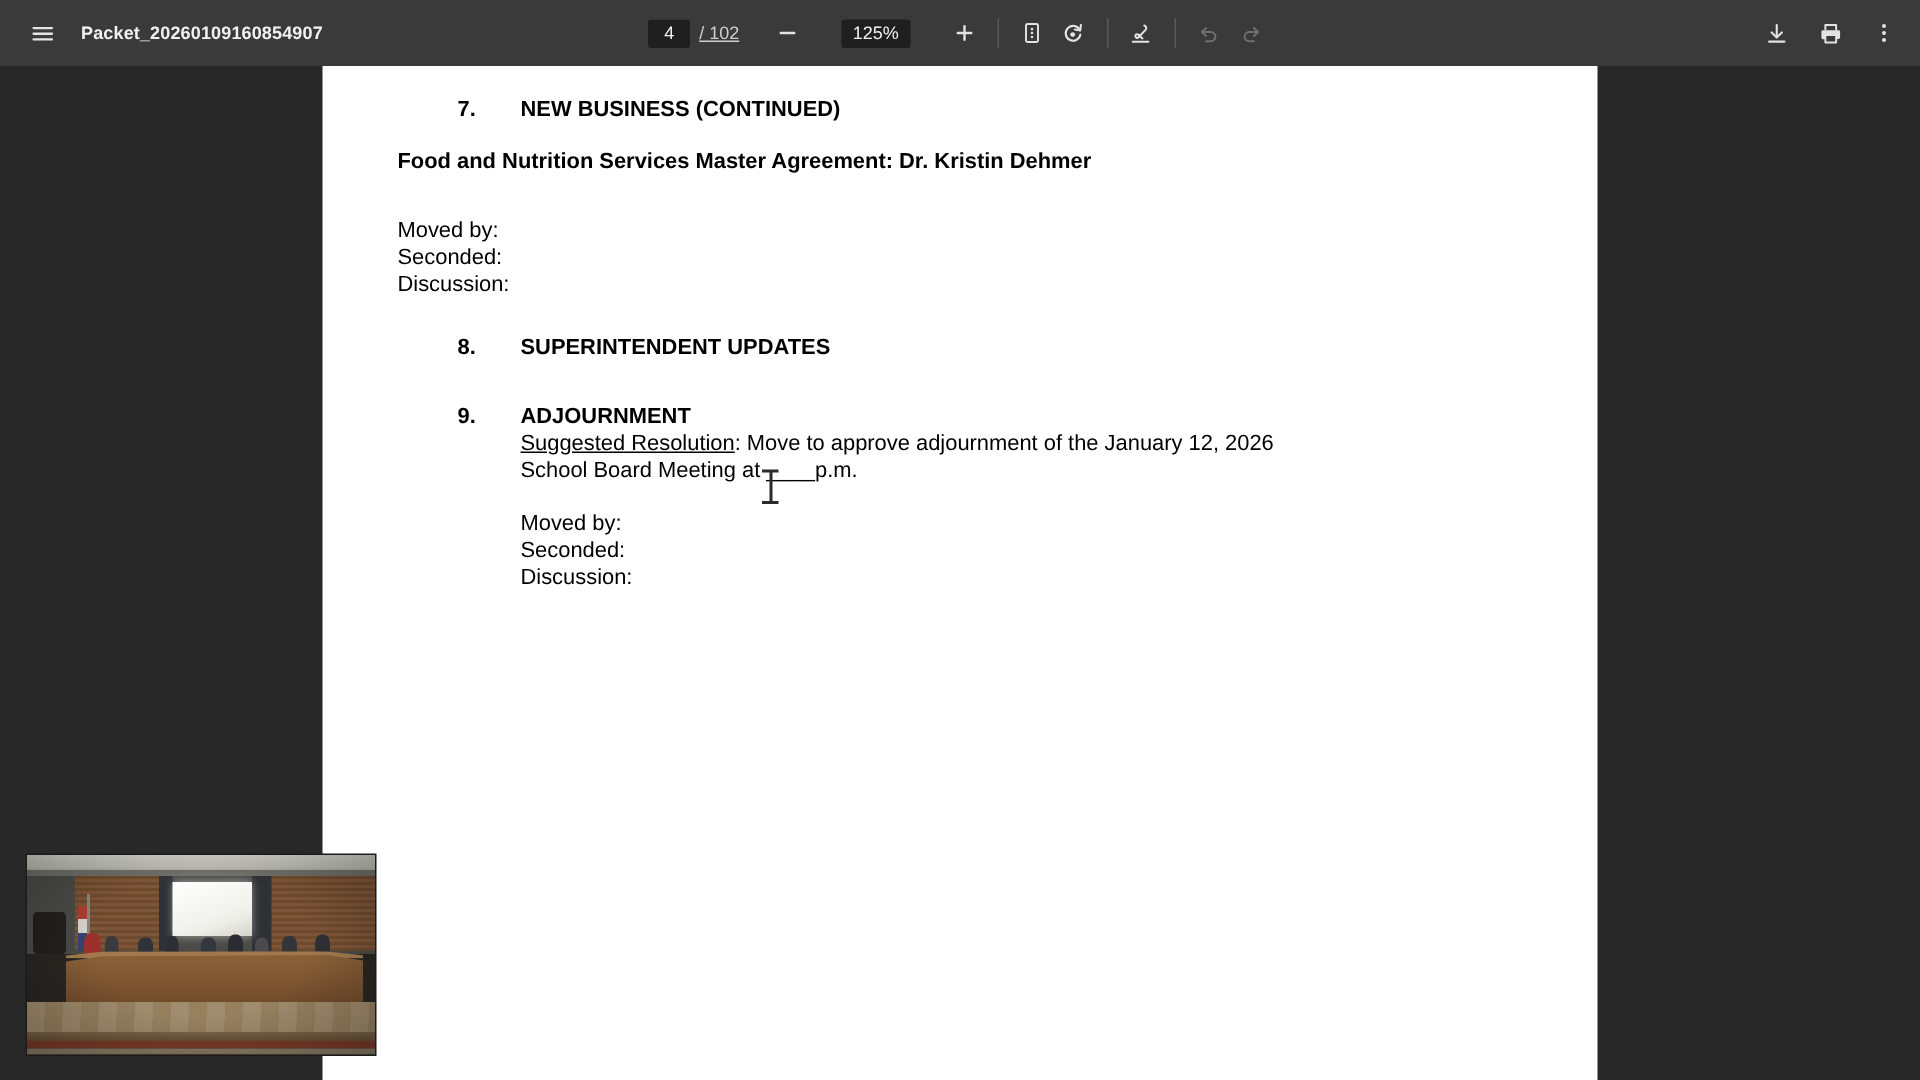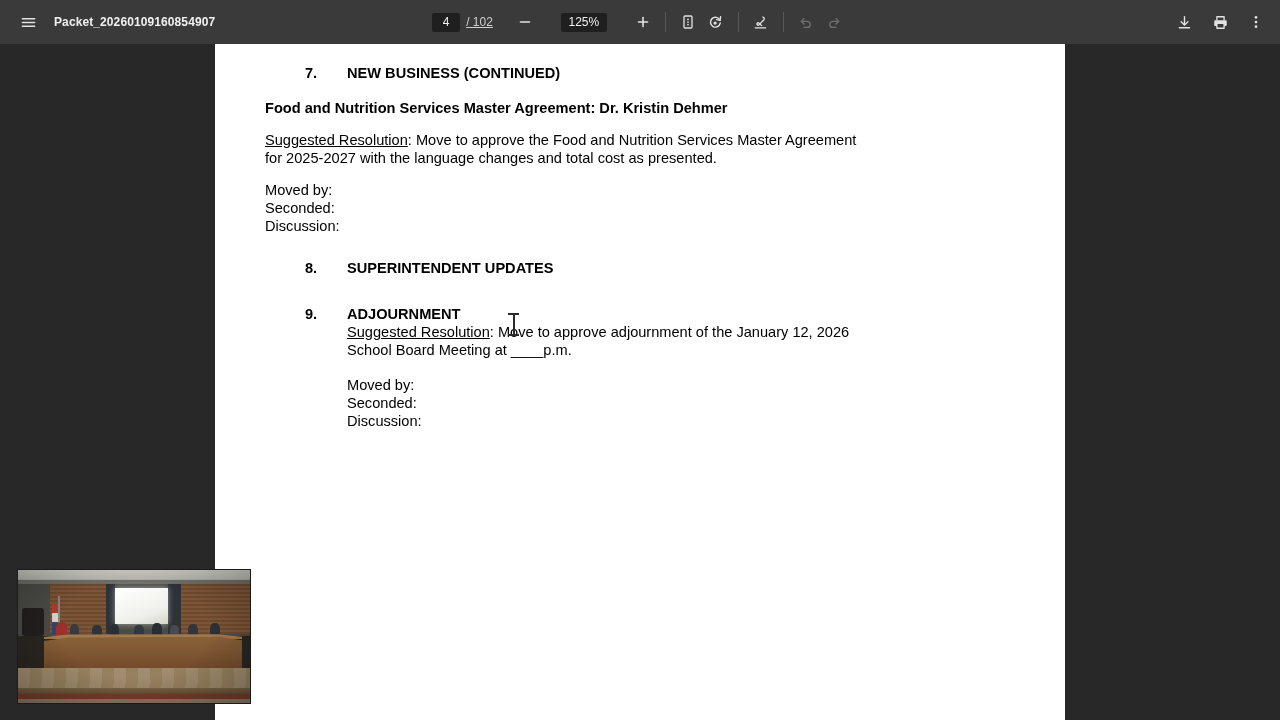--- a/index.html
+++ b/index.html
@@ -368,23 +368,20 @@
           <span class="sec-num">7.</span>
           <span class="sec-title">NEW BUSINESS (CONTINUED)</span>
         </div>
 
         <div class="sp-17"></div>
 
         <div class="blk bold para">Food and Nutrition Services Master Agreement: Dr. Kristin Dehmer</div>
 
         <div class="sp-14"></div>
 
-        <div class="blk para">
-          <span class="u">Suggested Resolution</span><span>: Move to approve the Food and Nutrition Services Master Agreement for 2025-2027 with the language changes and total cost as presented.</span>
-        </div>
 
         <div class="sp-14"></div>
 
         <div class="blk">
           <div>Moved by:</div>
           <div>Seconded:</div>
           <div>Discussion:</div>
         </div>
 
         <div class="sp-24"></div>

